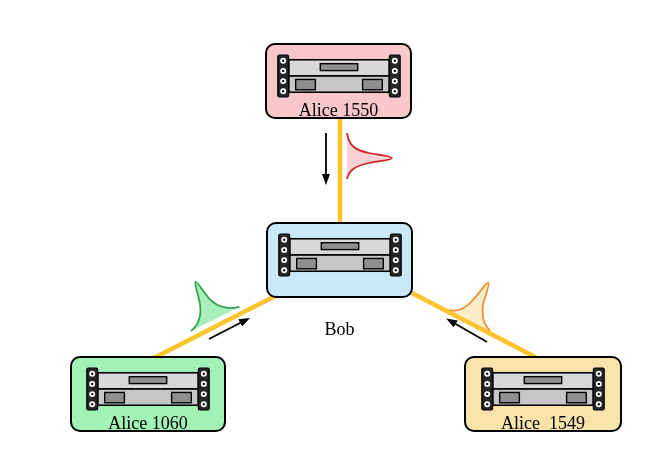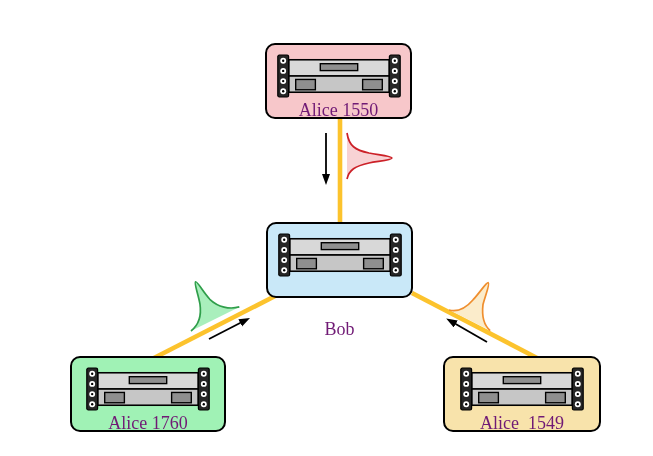--- a/index.html
+++ b/index.html
@@ -26,28 +26,28 @@
     display: flex;
     flex-direction: column;
     align-items: center;
     padding-top: 9px;
   }
   .node .rack { flex: 0 0 auto; }
   .node .label {
     margin-top: 2px;
     font-size: 18px;
     line-height: 20px;
-    color: #701a75;
+    color: #000000;
     white-space: pre;
     text-align: left;
   }
   #node-alice-1550 { left: 265px; top: 43px;  width: 147px; height: 76px; }
   #node-bob        { left: 266px; top: 222px; width: 147px; height: 76px; }
   #node-alice-1310 { left: 70px;  top: 356px; width: 156px; height: 76px; }
-  #node-alice-1549 { left: 443px; top: 356px; width: 158px; height: 76px; }
+  #node-alice-1549 { left: 464px; top: 356px; width: 158px; height: 76px; }
 </style>
 </head>
 <body>
 
 <div id="stage">
 
   <svg id="links-layer" viewBox="0 0 653 456" xmlns="http://www.w3.org/2000/svg">
     <defs>
       <marker id="arrowhead" markerUnits="userSpaceOnUse" markerWidth="12" markerHeight="9" refX="2" refY="4" orient="auto">
         <path d="M0,0 L11,4 L0,8 Z" fill="#000000"></path>
@@ -162,21 +162,21 @@
         <circle cx="6.3" cy="6.5" r="1.2"></circle>
           <circle cx="6.3" cy="16.8" r="1.2"></circle>
         <circle cx="6.3" cy="27.2" r="1.2"></circle>
           <circle cx="6.3" cy="37.5" r="1.2"></circle>
         <circle cx="119.7" cy="6.5" r="1.2"></circle>
           <circle cx="119.7" cy="16.8" r="1.2"></circle>
         <circle cx="119.7" cy="27.2" r="1.2"></circle>
           <circle cx="119.7" cy="37.5" r="1.2"></circle>
       </g>
     </svg>
-    <div class="label">Alice 1760</div>
+    <div class="label">Alice 1060</div>
   </div>
 
   <div class="node" id="node-alice-1549" style="background-color: rgb(248, 227, 171);">
     <svg class="rack" width="124" height="44" viewBox="0 0 126 44" xmlns="http://www.w3.org/2000/svg">
       <rect x="12" y="5.5" width="102" height="16.5" fill="#d8d8d8" stroke="#000" stroke-width="1.6"></rect>
       <rect x="12" y="22" width="102" height="16.5" fill="#c6c6c6" stroke="#000" stroke-width="1.6"></rect>
       <rect x="44" y="9.5" width="38" height="7" fill="#8f8f8f" stroke="#000" stroke-width="1.4"></rect>
       <rect x="19" y="25.5" width="20" height="10.5" fill="#8f8f8f" stroke="#000" stroke-width="1.4"></rect>
       <rect x="87" y="25.5" width="20" height="10.5" fill="#8f8f8f" stroke="#000" stroke-width="1.4"></rect>
       <rect x="0.8" y="0.8" width="11" height="42.4" rx="1.5" fill="#262626" stroke="#000" stroke-width="1.2"></rect>

